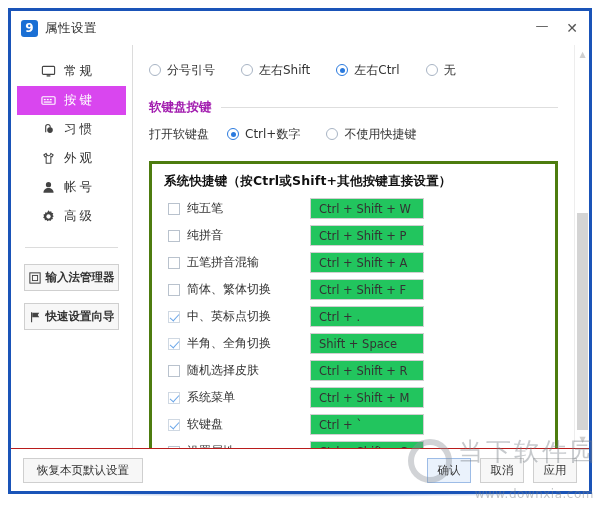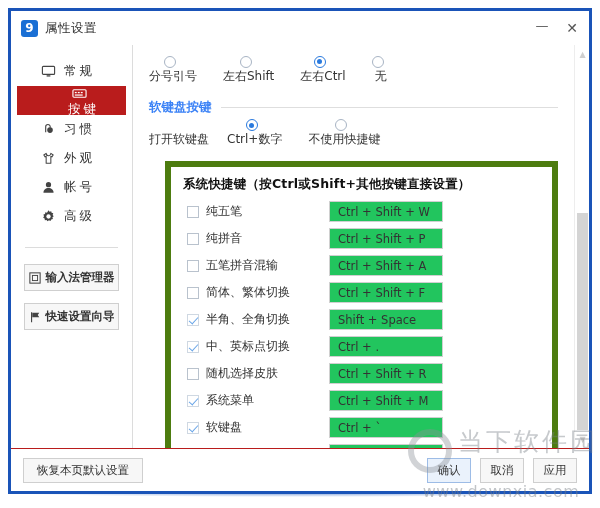--- a/index.html
+++ b/index.html
@@ -71,21 +71,21 @@
     margin: 0 6px;
     letter-spacing: 3px;
     cursor: default;
   }
   .nav-item .nv-ico {
     width: 15px; height: 15px; margin-right: 8px;
     display: flex; align-items: center; justify-content: center;
     flex: 0 0 15px;
   }
   .nav-item .nv-ico svg { display:block; }
-  .nav-item.active { background: #b91c1c; color: #ffffff; flex-direction: column; }
+  .nav-item.active { background: #d946ef; color: #ffffff; }
 
   #nav-sep {
     height: 1px; background: #dcdcdc;
     margin: 16px 14px 0 14px;
   }
   #side-buttons { padding: 16px 13px 0 13px; font-weight: bold; }
   .side-btn {
     height: 27px; width: 100%;
     border: 1px solid #cfcfcf; background: #f7f7f7;
     display: flex; align-items: center; justify-content: center;
@@ -102,58 +102,56 @@
     overflow: hidden;
   }
 
   
   .radio-row { display: flex; align-items: center; height: 30px; }
   .radio-opt {
     display: flex; align-items: center;
     font-size: 12px; color: #333;
     margin-right: 26px; cursor: default;
     white-space: nowrap;
-    flex-direction: column;
   }
   .rdo {
     width: 12px; height: 12px; border-radius: 50%;
     border: 1px solid #a8b4c4; background: #fff;
     margin-right: 6px; flex: 0 0 12px;
     position: relative;
   }
   .rdo.on { border-color: #2a7ade; }
   .rdo.on::after {
     content: ""; position: absolute;
     left: 2.5px; top: 2.5px; width: 5px; height: 5px;
     border-radius: 50%; background: #2a7ade;
   }
 
   
   .sec-head {
     display: flex; align-items: center;
     margin-top: 14px; margin-bottom: 4px;
   }
   .sec-head .sh-txt {
-    font-size: 12.5px; font-weight: bold; color: #3b82f6;
+    font-size: 12.5px; font-weight: bold; color: #a21caf;
     white-space: nowrap;
   }
   .sec-head .sh-rule {
     flex: 1 1 auto; height: 1px; background: #dedede; margin-left: 9px;
   }
 
-  .field-row { display: flex; align-items: flex-end; height: 28px; }
+  .field-row { display: flex; align-items: center; height: 28px; }
   .field-label { font-size: 12px; color: #333; width: 78px; flex: 0 0 78px; }
 
   
   #shortcut-box {
-    border: 6px solid #4d7c0f;
+    border: 3px solid #4d7c0f;
     margin-top: 13px;
     padding: 9px 12px 10px 12px;
     position: relative;
-    margin-left: 16px;
   }
   #shortcut-title {
     font-size: 12.5px; font-weight: bold; color: #111;
     margin-bottom: 6px;
     letter-spacing: .2px;
   }
   .sc-row {
     display: flex; align-items: center;
     height: 25px; margin-bottom: 2px;
   }
@@ -237,23 +235,23 @@
     width: 44px; height: 44px; border-radius: 50%;
     border: 6px solid rgba(140,145,152,.40);
     margin-right: 6px; flex: 0 0 44px;
   }
   #wm-cn {
     font-size: 25px; color: rgba(120,126,134,.42);
     letter-spacing: 3px; line-height: 1;
     white-space: nowrap;
   }
   #wm-url {
-    font-size: 16px; color: rgba(120,126,134,.46);
+    font-size: 12px; color: rgba(120,126,134,.46);
     letter-spacing: .5px; line-height: 1;
-    text-align: center; margin-top: 11px; margin-right: 4px;
+    text-align: right; margin-top: 5px; margin-right: 4px;
   }
 </style>
 </head>
 <body>
 
 <div id="window">
 
   <div id="titlebar">
     <div id="app-icon">9</div>
     <div id="title-text">属性设置</div>
@@ -423,31 +421,31 @@
             <div class="sc-check">
               <span class="cbx"></span>
               <span>简体、繁体切换</span>
             </div>
             <div class="sc-input">Ctrl + Shift + F</div>
           </div>
 
           <div class="sc-row">
             <div class="sc-check">
               <span class="cbx on"></span>
+              <span>中、英标点切换</span>
+            </div>
+            <div class="sc-input">Ctrl + .</div>
+          </div>
+
+          <div class="sc-row">
+            <div class="sc-check">
+              <span class="cbx on"></span>
               <span>半角、全角切换</span>
             </div>
             <div class="sc-input">Shift + Space</div>
-          </div>
-
-          <div class="sc-row">
-            <div class="sc-check">
-              <span class="cbx on"></span>
-              <span>中、英标点切换</span>
-            </div>
-            <div class="sc-input">Ctrl + .</div>
           </div>
 
           <div class="sc-row">
             <div class="sc-check">
               <span class="cbx"></span>
               <span>随机选择皮肤</span>
             </div>
             <div class="sc-input">Ctrl + Shift + R</div>
           </div>
 

